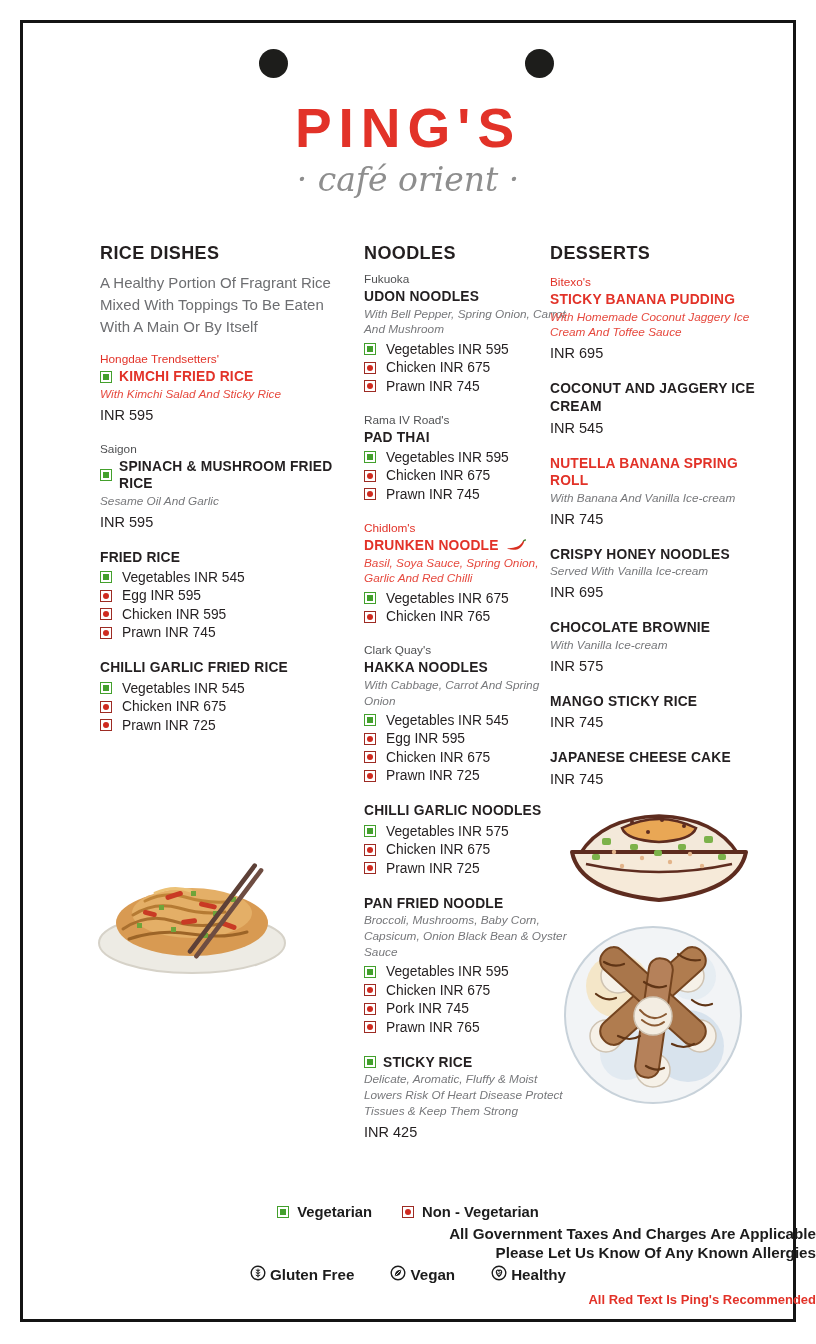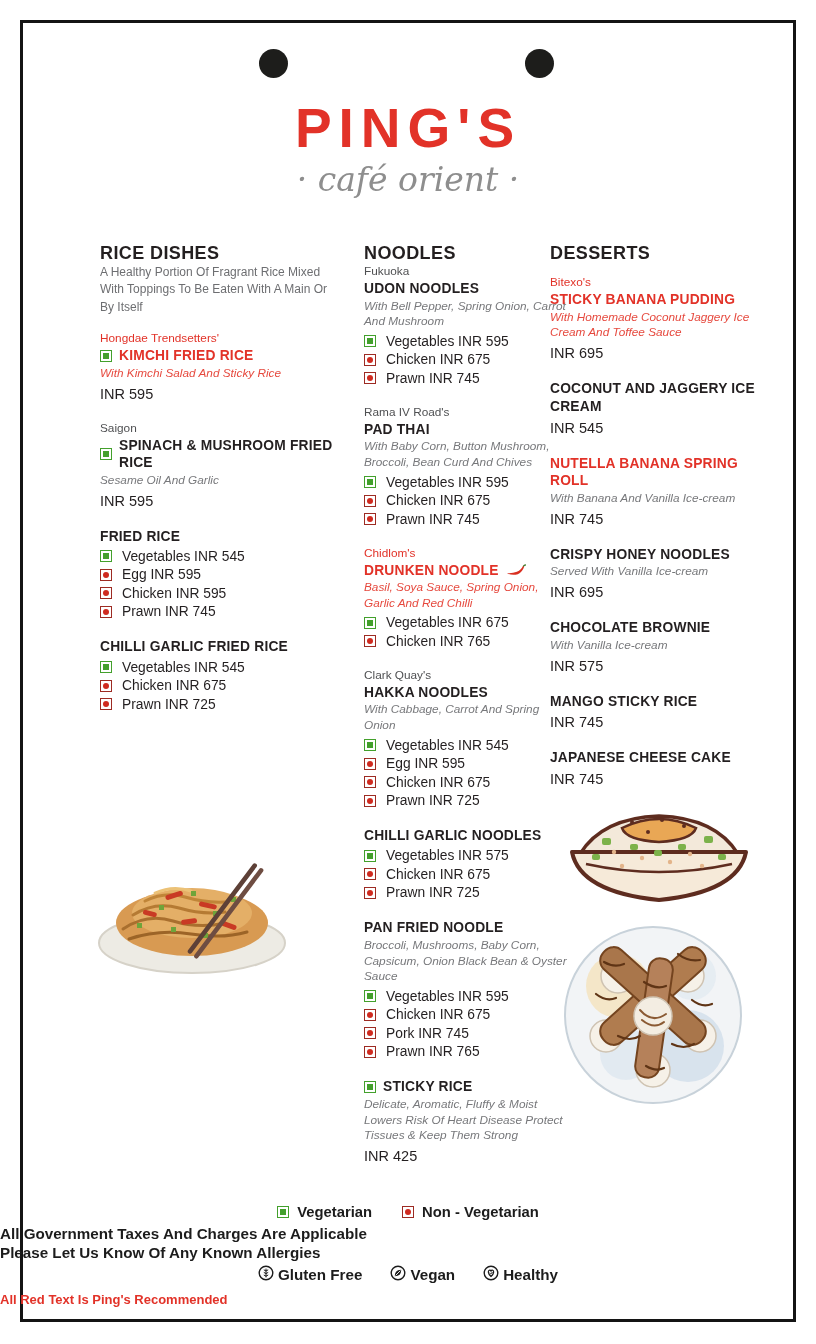--- a/index.html
+++ b/index.html
@@ -13,22 +13,22 @@
   .brand-title{position:absolute;top:96px;left:0;width:100%;text-align:center;
     font-size:55px;font-weight:900;color:#e23228;letter-spacing:7px;}
   .brand-sub{position:absolute;top:160px;left:0;width:100%;text-align:center;
     font-size:33px;font-style:italic;color:#8e8e8e;font-family:"DejaVu Serif",serif;}
 
   .col{position:absolute;top:243px;}
   .col1{left:100px;width:242px;}
   .col2{left:364px;width:205px;}
   .col3{left:550px;width:218px;}
 
-  .menu-heading{font-size:18px;font-weight:bold;letter-spacing:.4px;margin:0 0 0 0;}
-  .col-desc{font-size:12px;color:#6d6e71;line-height:1.45;margin:0 0 15px 0;}
+  .menu-heading{font-size:18px;font-weight:bold;letter-spacing:.4px;margin:0 0 8px 0;}
+  .col-desc{font-size:15px;color:#6d6e71;line-height:1.45;margin:0 0 15px 0;}
 
   .item{margin-bottom:19px;}
   .origin{font-size:11.8px;color:#4f5052;margin-bottom:2px;}
   .origin.red{color:#e23228;}
   .iname-row{display:flex;align-items:center;gap:7px;}
   .iname{font-size:13.8px;font-weight:bold;letter-spacing:.2px;line-height:1.28;}
   .iname.red{color:#e23228;}
   .idesc{font-size:11.8px;font-style:italic;color:#77787b;line-height:1.34;margin-top:1px;}
   .idesc.red{color:#e6493e;}
   .iprice{font-size:14.5px;margin-top:4px;}
@@ -38,25 +38,25 @@
     justify-content:center;flex:0 0 auto;box-sizing:border-box;background:#fff;}
   .mark.veg{border-color:#43a02c;}
   .mark.veg i{width:6px;height:6px;background:#43a02c;display:block;}
   .mark.nonveg{border-color:#9d2b23;}
   .mark.nonveg i{width:6px;height:6px;border-radius:50%;background:#cf2a1f;display:block;}
   .chili{display:inline-flex;align-items:center;}
 
   .illus{position:absolute;}
   .illus svg{display:block;}
 
-  .footer{position:absolute;left:0;right:0;top:1204px;text-align:left;font-weight:bold;color:#1c1c1c;}
+  .footer{position:absolute;left:0;right:0;top:1204px;text-align:right;font-weight:bold;color:#1c1c1c;}
   .legend-row{display:flex;justify-content:center;gap:30px;font-size:14.8px;margin-bottom:5px;align-items:center;}
   .legend-item{display:flex;gap:8px;align-items:center;}
   .footer-line{font-size:15.2px;margin:2px 0;}
-  .badges-row{display:flex;justify-content:center;gap:28px;margin:4px 0 2px 0;font-size:15.2px;align-items:center;}
+  .badges-row{display:flex;justify-content:center;gap:36px;margin:4px 0 2px 0;font-size:15.2px;align-items:center;}
   .badge{display:flex;gap:4px;align-items:center;}
   .note{color:#e23228;font-size:13px;margin-top:8px;}
 </style>
 </head>
 <body>
 
 <div class="page">
   <div class="frame"></div>
   <div class="hole left"></div>
   <div class="hole right"></div>
@@ -171,21 +171,20 @@
               <i></i>
             </span>
             <span>Prawn INR 745</span>
           </div>
         </div>
         <div class="item">
           <div class="origin">Rama IV Road's</div>
           <div class="iname-row">
             <span class="iname">PAD THAI</span>
           </div>
-          <div class="idesc">With Baby Corn, Button Mushroom, Broccoli, Bean Curd And Chives</div>
           <div class="vrow">
             <span class="mark veg">
               <i></i>
             </span>
             <span>Vegetables INR 595</span>
           </div>
           <div class="vrow">
             <span class="mark nonveg">
               <i></i>
             </span>

